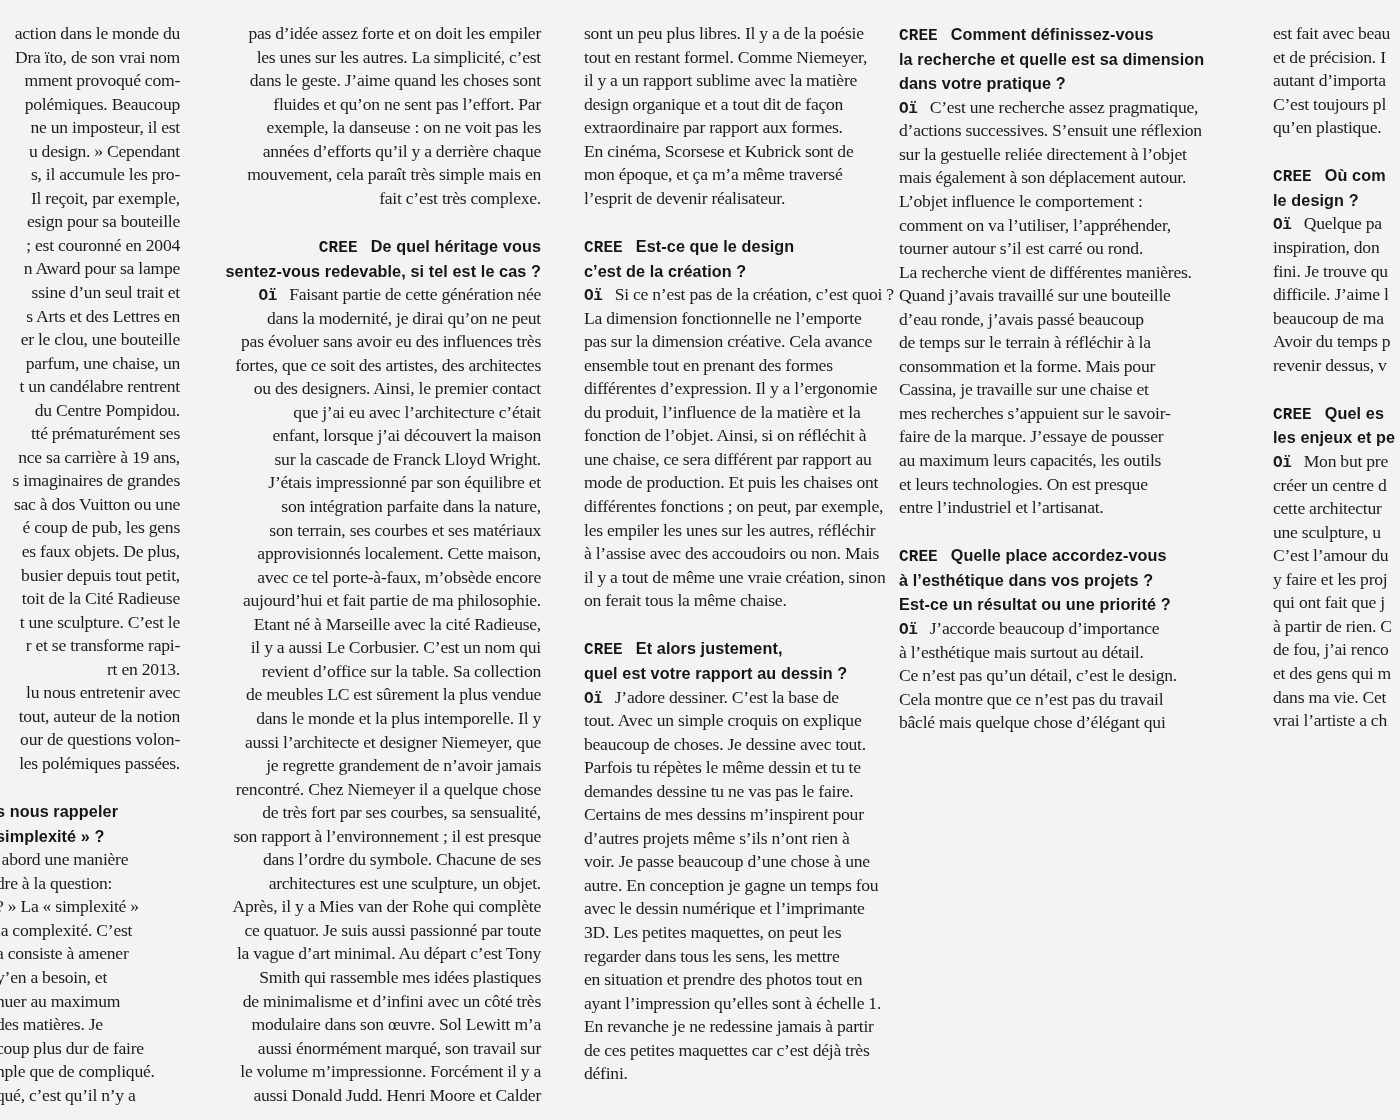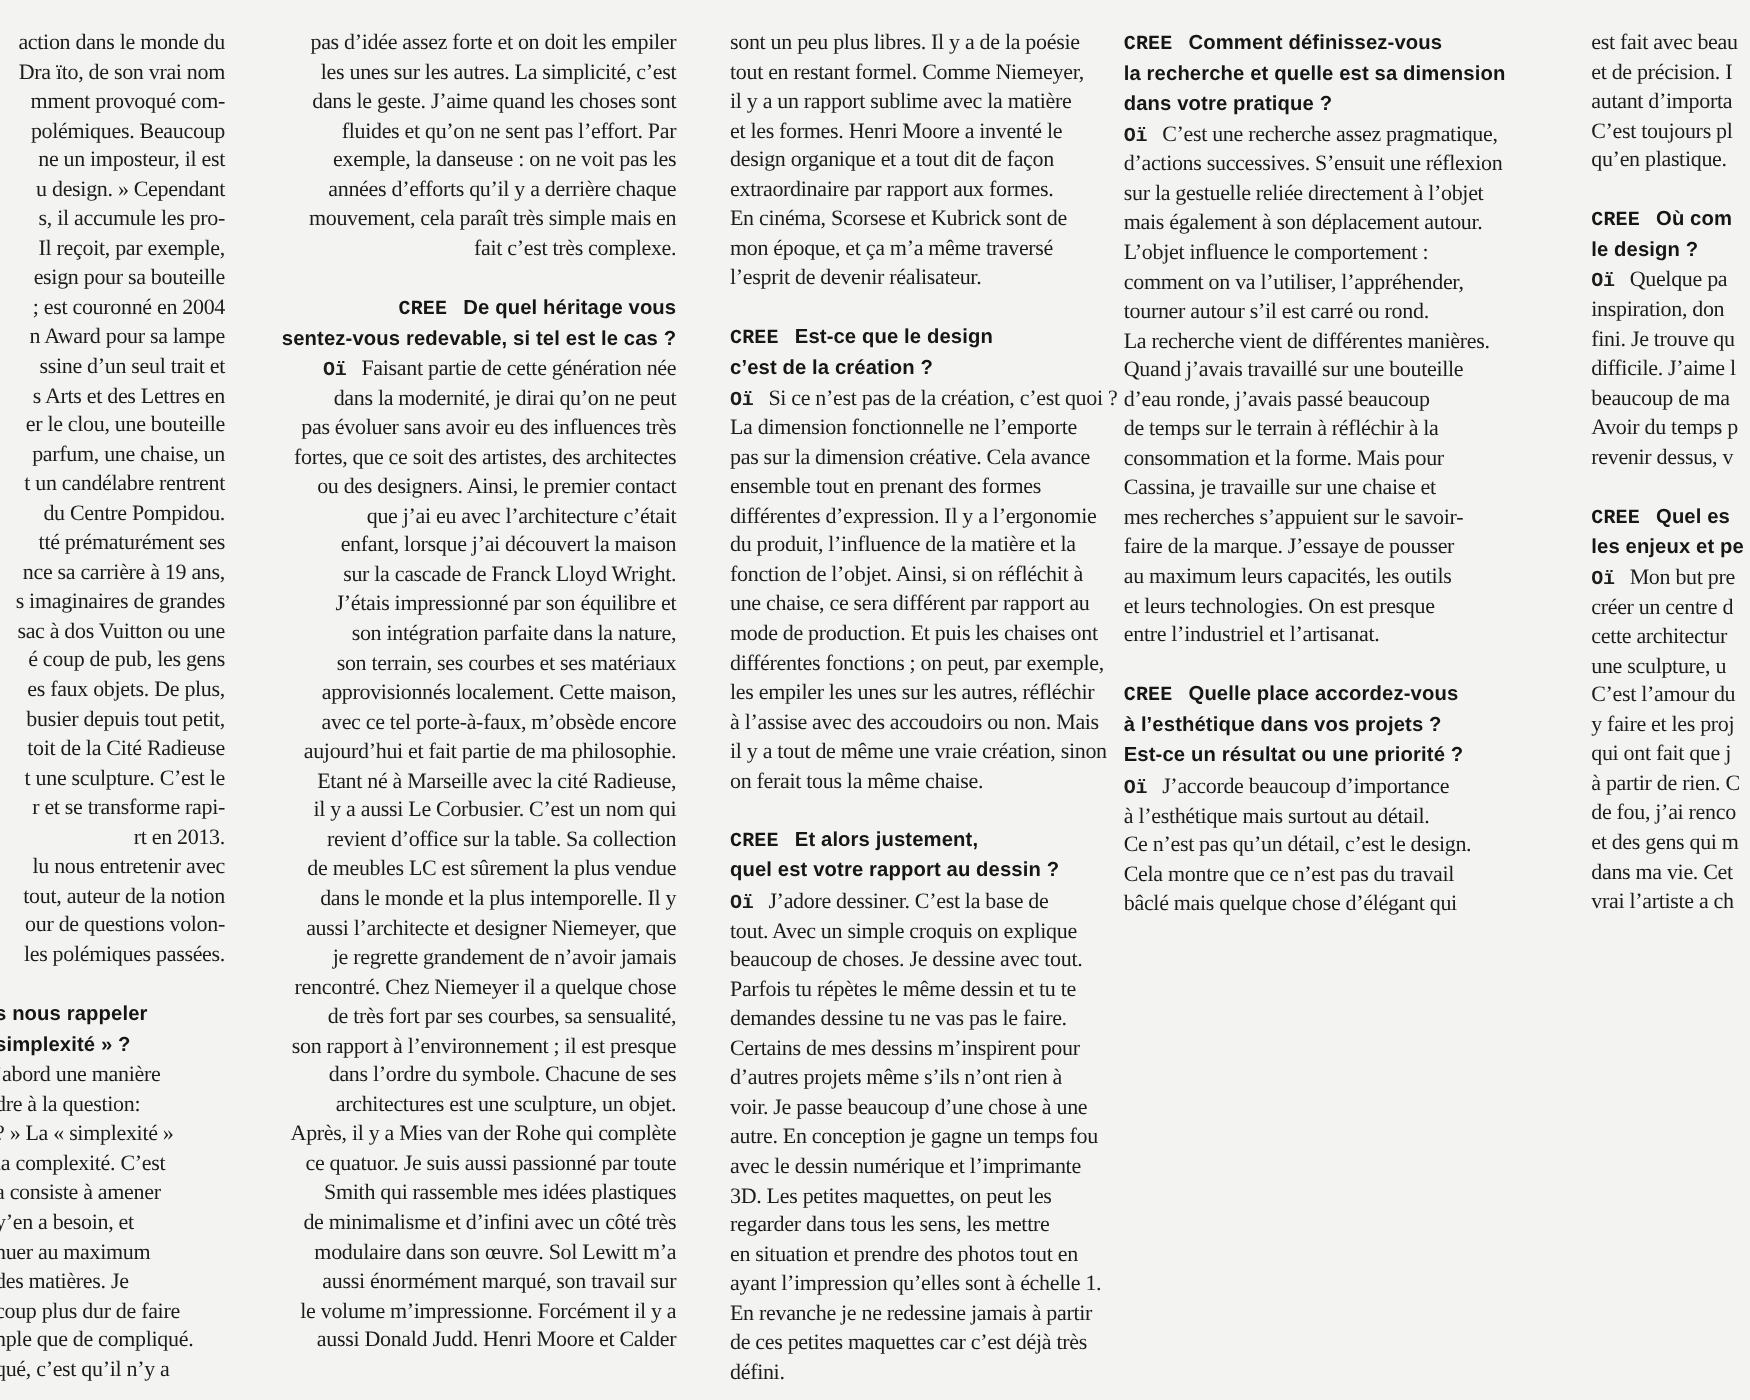--- a/index.html
+++ b/index.html
@@ -153,34 +153,34 @@
         <span class="line"><span>dans le monde et la plus intemporelle. Il y</span></span>
         <span class="line"><span>aussi l’architecte et designer Niemeyer, que</span></span>
         <span class="line"><span>je regrette grandement de n’avoir jamais</span></span>
         <span class="line"><span>rencontré. Chez Niemeyer il a quelque chose</span></span>
         <span class="line"><span>de très fort par ses courbes, sa sensualité,</span></span>
         <span class="line"><span>son rapport à l’environnement ; il est presque</span></span>
         <span class="line"><span>dans l’ordre du symbole. Chacune de ses</span></span>
         <span class="line"><span>architectures est une sculpture, un objet.</span></span>
         <span class="line"><span>Après, il y a Mies van der Rohe qui complète</span></span>
         <span class="line"><span>ce quatuor. Je suis aussi passionné par toute</span></span>
+        <span class="line"><span>la vague d’art minimal. Au départ c’est Tony</span></span>
         <span class="line"><span>Smith qui rassemble mes idées plastiques</span></span>
         <span class="line"><span>de minimalisme et d’infini avec un côté très</span></span>
         <span class="line"><span>modulaire dans son œuvre. Sol Lewitt m’a</span></span>
         <span class="line"><span>aussi énormément marqué, son travail sur</span></span>
         <span class="line"><span>le volume m’impressionne. Forcément il y a</span></span>
         <span class="line"><span>aussi Donald Judd. Henri Moore et Calder</span></span>
       </div>
     </div>
     <div class="col c2">
       <div class="para">
         <span class="line"><span>sont un peu plus libres. Il y a de la poésie</span></span>
         <span class="line"><span>tout en restant formel. Comme Niemeyer,</span></span>
         <span class="line"><span>il y a un rapport sublime avec la matière</span></span>
-        <span class="line"><span>et les formes. Henri Moore a inventé le</span></span>
         <span class="line"><span>design organique et a tout dit de façon</span></span>
         <span class="line"><span>extraordinaire par rapport aux formes.</span></span>
         <span class="line"><span>En cinéma, Scorsese et Kubrick sont de</span></span>
         <span class="line"><span>mon époque, et ça m’a même traversé</span></span>
         <span class="line"><span>l’esprit de devenir réalisateur.</span></span>
       </div>
       <span class="gap"></span>
       <div class="para">
         <span class="line q"><span class="tag">CREE</span><span>Est-ce que le design</span></span>
         <span class="line q"><span>c’est de la création ?</span></span>

